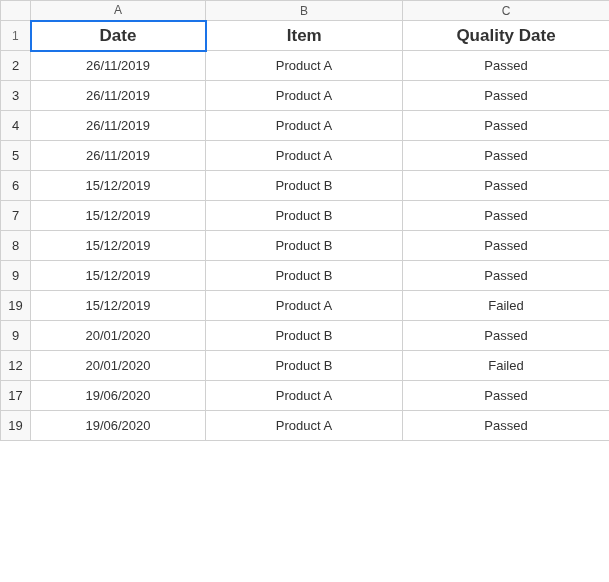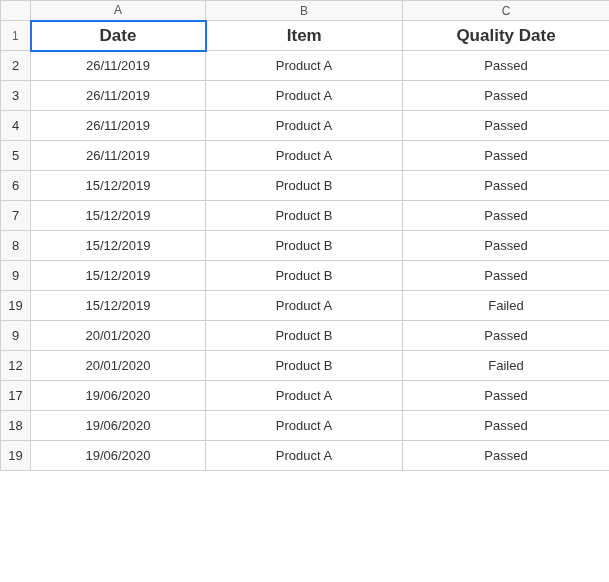--- a/index.html
+++ b/index.html
@@ -171,25 +171,19 @@
         <td class="col-b">Product B</td>
         <td class="col-c">Failed</td>
       </tr>
       <tr class="data-row">
         <td class="col-row-num">17</td>
         <td class="col-a">19/06/2020</td>
         <td class="col-b">Product A</td>
         <td class="col-c">Passed</td>
       </tr>
       <tr class="data-row">
-        <td class="col-row-num">18</td>
-        <td class="col-a">19/06/2020</td>
-        <td class="col-b">Product A</td>
-        <td class="col-c">Passed</td>
-      </tr>
-      <tr class="data-row">
         <td class="col-row-num">19</td>
         <td class="col-a">19/06/2020</td>
         <td class="col-b">Product A</td>
         <td class="col-c">Passed</td>
       </tr>
     </tbody>
 </table>
 
 </body></html>

